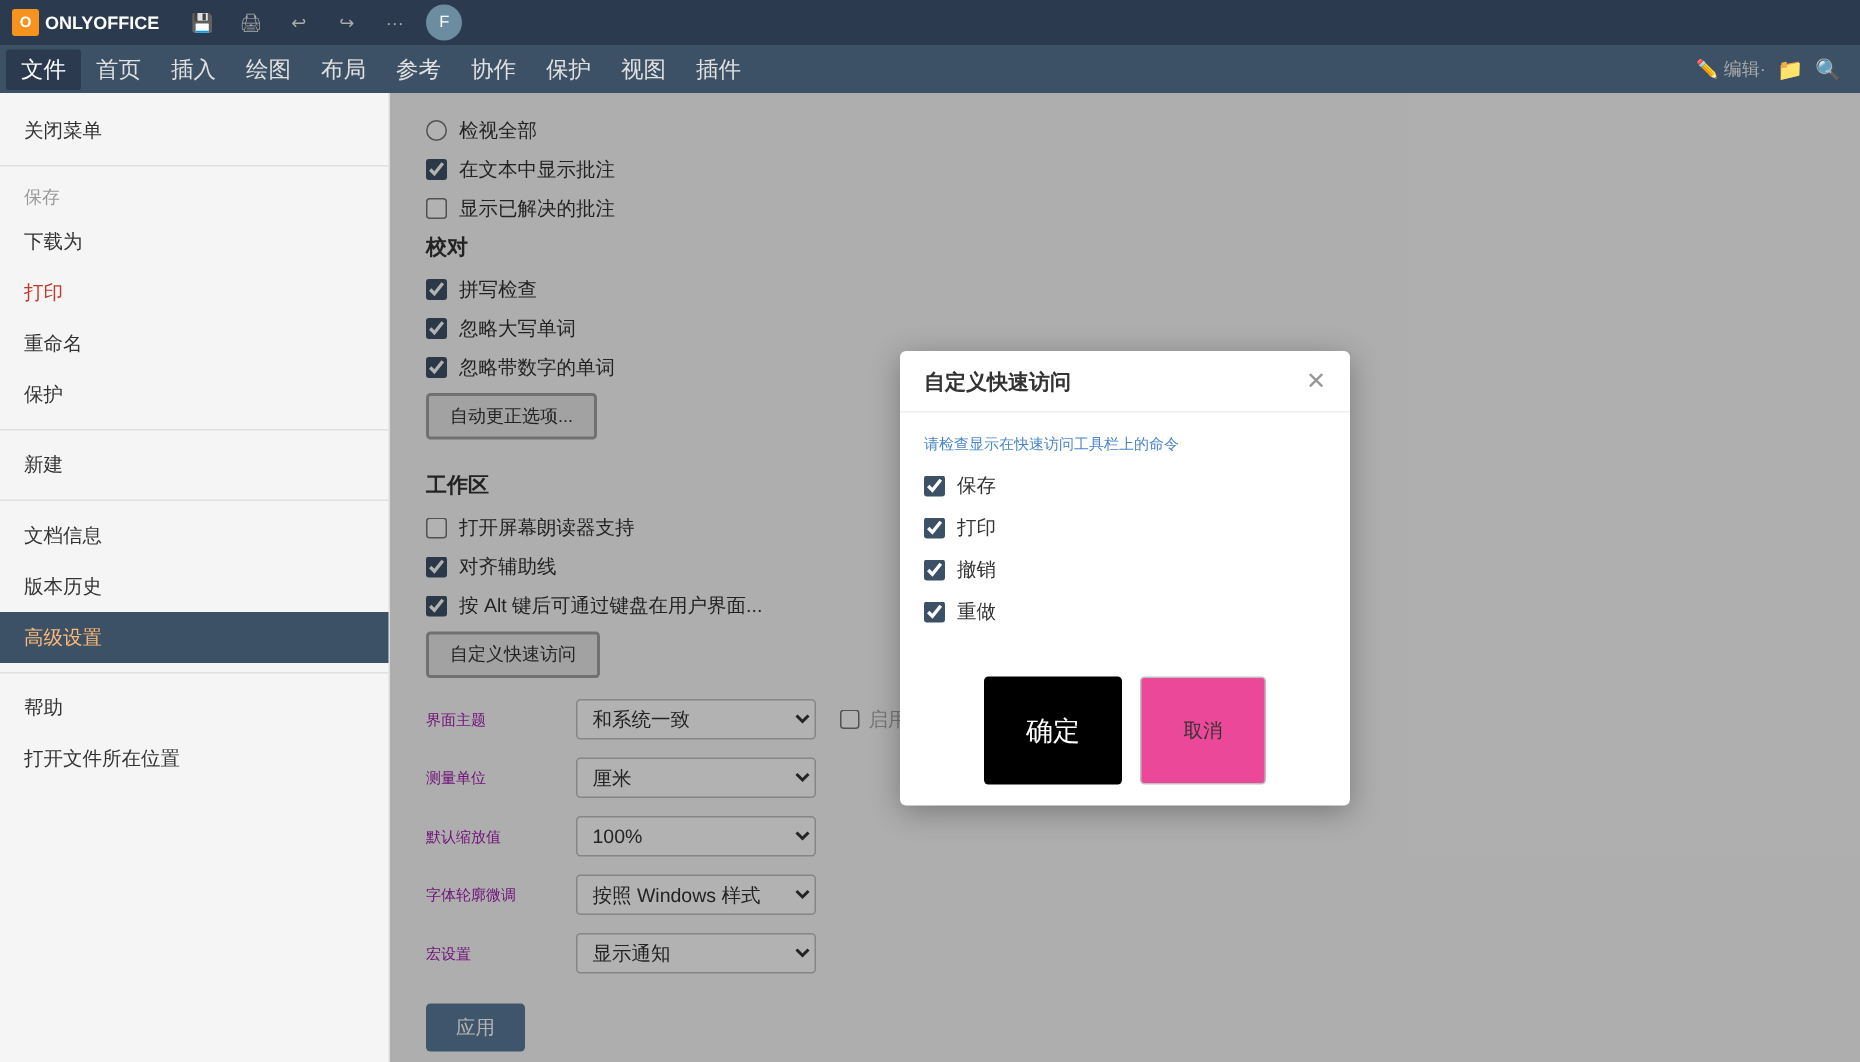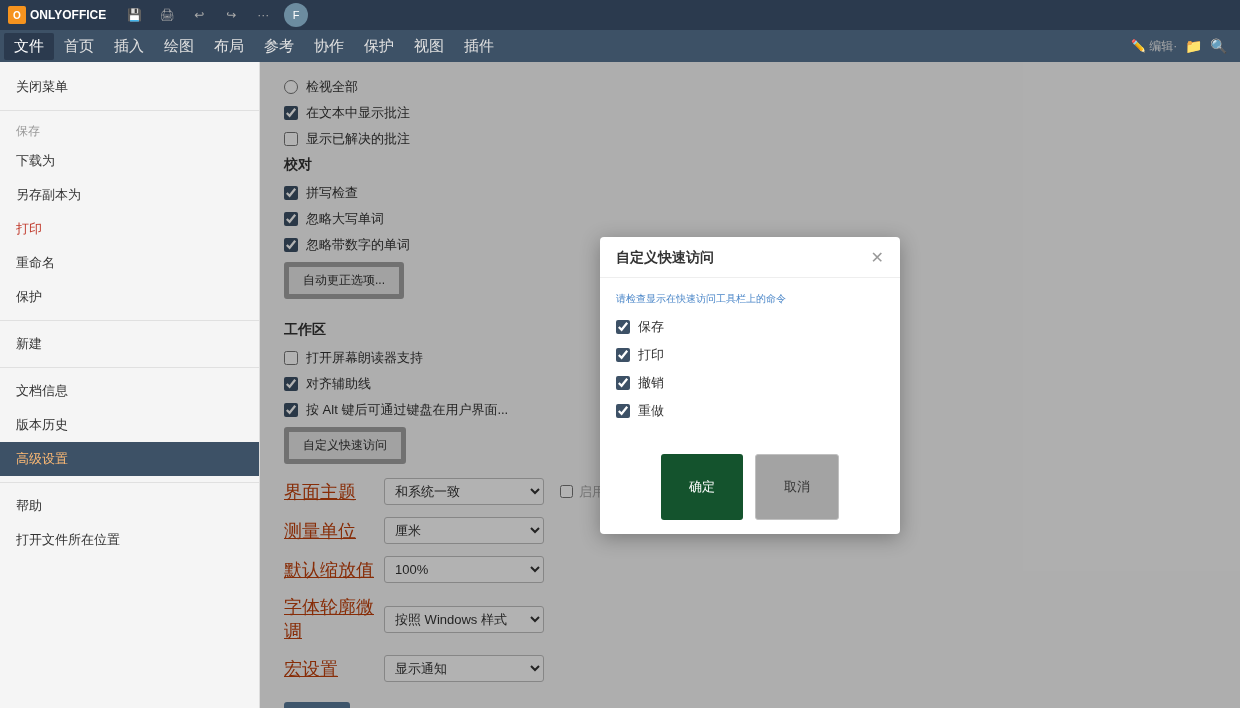--- a/index.html
+++ b/index.html
@@ -150,38 +150,37 @@
     .check-row input[type=checkbox] {
       width: 14px; height: 14px; accent-color: #3d5166;
     }
     .check-row input[type=radio] {
       width: 14px; height: 14px;
     }
 
     .action-btn {
       padding: 5px 14px;
       background: #e8e8e8;
-      border: 5px solid #a3a3a3;
+      border: 2px solid #a3a3a3;
       border-radius: 3px;
       cursor: pointer;
       font-size: 12px;
       color: #333;
       margin-bottom: 14px;
     }
 
     .form-row {
       display: flex;
       align-items: center;
       margin-bottom: 12px;
     }
     .form-row label {
       width: 100px;
-      font-size: 18px;
-      color: #c2410c;
-      text-decoration: underline;
+      font-size: 10px;
+      color: #a21caf;
     }
     .form-row select {
       width: 160px;
       padding: 4px 6px;
       border: 1px solid #c0c0c0;
       border-radius: 3px;
       font-size: 13px;
       background: white;
       color: #333;
     }
@@ -258,30 +257,30 @@
       width: 14px; height: 14px; accent-color: #3d5166;
     }
     .modal-footer {
       padding: 10px 16px 14px;
       display: flex;
       justify-content: center;
       gap: 12px;
     }
     .btn-confirm {
       padding: 24px 28px;
-      background: #14532d;
+      background: #000000;
       color: white;
       border: none;
       border-radius: 3px;
       cursor: pointer;
-      font-size: 13px;
+      font-size: 18px;
     }
     .btn-cancel {
       padding: 6px 28px;
-      background: #a3a3a3;
+      background: #ec4899;
       color: #333;
       border: 1px solid #c0c0c0;
       border-radius: 3px;
       cursor: pointer;
       font-size: 13px;
     }
   </style>
 </head>
 <body>
 
@@ -321,21 +320,20 @@
   </div>
 </div>
 
 <div class="app-body">
 
   <div class="sidebar">
     <div class="nav-item">关闭菜单</div>
     <div class="divider"></div>
     <div class="section-label">保存</div>
     <div class="nav-item">下载为</div>
-    <div class="nav-item">另存副本为</div>
     <div class="nav-item red">打印</div>
     <div class="nav-item">重命名</div>
     <div class="nav-item">保护</div>
     <div class="divider"></div>
     <div class="nav-item">新建</div>
     <div class="divider"></div>
     <div class="nav-item">文档信息</div>
     <div class="nav-item">版本历史</div>
     <div class="nav-item active">高级设置</div>
     <div class="divider"></div>

